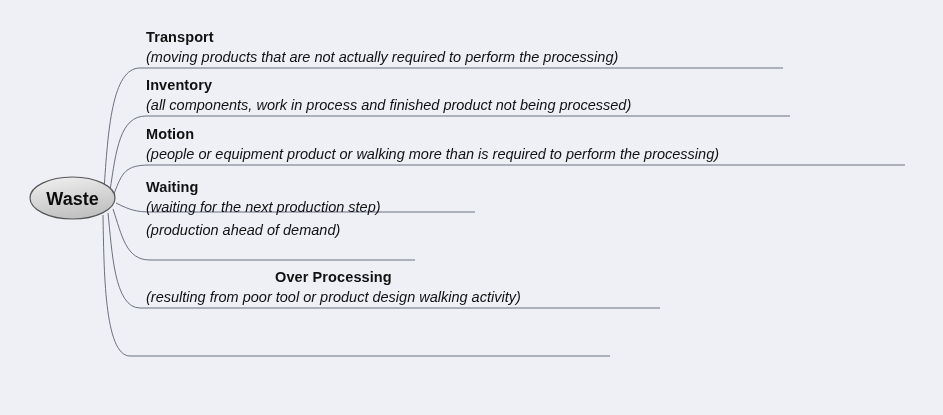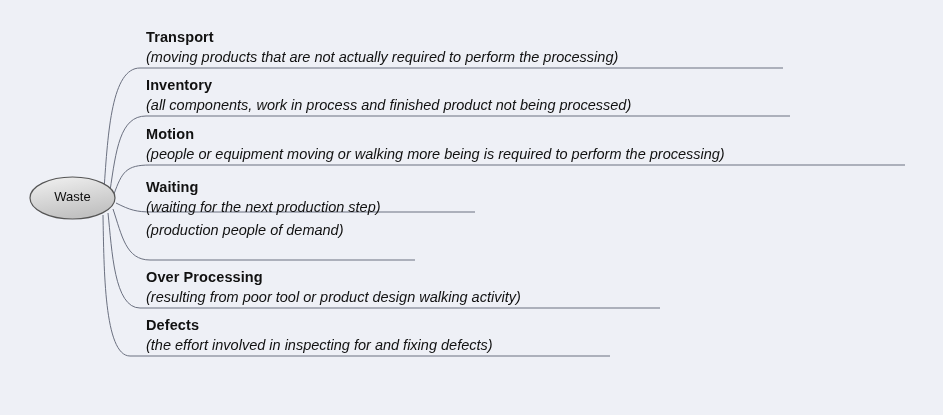--- a/index.html
+++ b/index.html
@@ -40,22 +40,22 @@
   }
   .branch-desc {
     font-size: 14.5px;
     font-style: italic;
     color: #111111;
     line-height: 20px;
     white-space: nowrap;
   }
   .center-label {
     position: absolute;
-    font-size: 13px;
-    font-weight: normal;
+    font-size: 18px;
+    font-weight: bold;
     color: #0d0d0d;
     white-space: nowrap;
     text-align: center;
   }
 </style>
 </head>
 <body>
 
 <div id="diagram">
 
@@ -88,35 +88,31 @@
     <div class="branch-desc">(moving products that are not actually required to perform the processing)</div>
   </div>
 
   <div class="branch" style="top:76px;">
     <div class="branch-title">Inventory</div>
     <div class="branch-desc">(all components, work in process and finished product not being processed)</div>
   </div>
 
   <div class="branch" style="top:125px;">
     <div class="branch-title">Motion</div>
-    <div class="branch-desc">(people or equipment moving or walking more being is required to perform the processing)</div>
+    <div class="branch-desc">(people or equipment product or walking more than is required to perform the processing)</div>
   </div>
 
   <div class="branch" style="top:178px;">
     <div class="branch-title">Waiting</div>
     <div class="branch-desc">(waiting for the next production step)</div>
   </div>
 
   <div class="branch" style="top:220px;">
-    <div class="branch-desc">(production people of demand)</div>
+    <div class="branch-desc">(production ahead of demand)</div>
   </div>
 
-  <div class="branch" style="top:268px;">
+  <div class="branch" style="top:268px;text-align:center;">
     <div class="branch-title">Over Processing</div>
     <div class="branch-desc">(resulting from poor tool or product design walking activity)</div>
   </div>
 
-  <div class="branch" style="top:316px;">
-    <div class="branch-title">Defects</div>
-    <div class="branch-desc">(the effort involved in inspecting for and fixing defects)</div>
-  </div>
 
 </div>
 
 </body></html>

